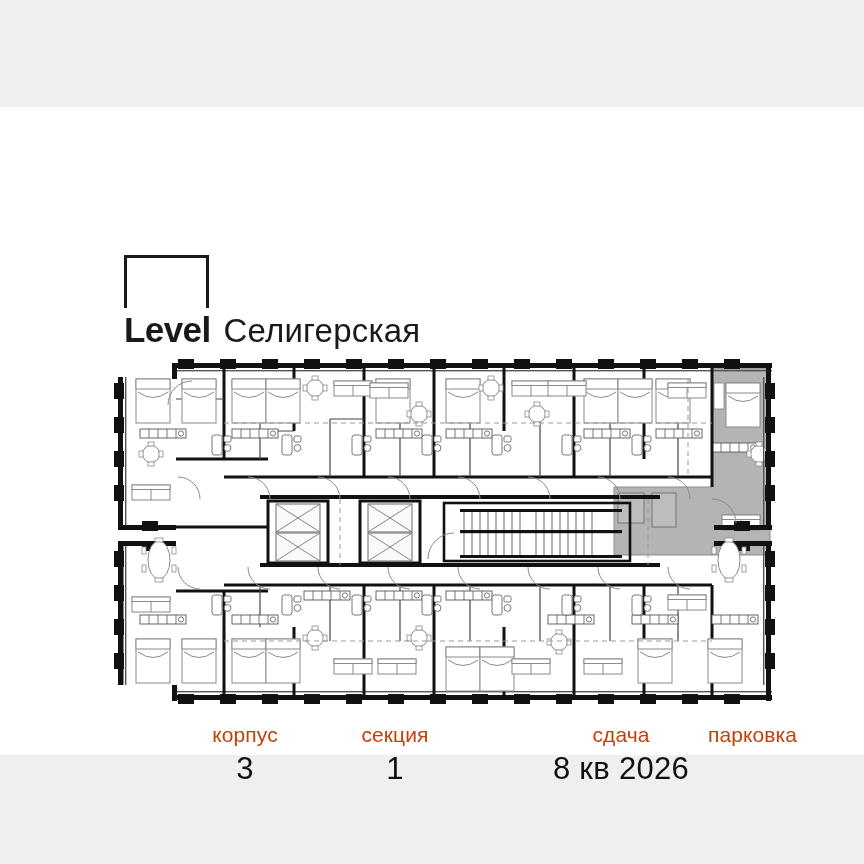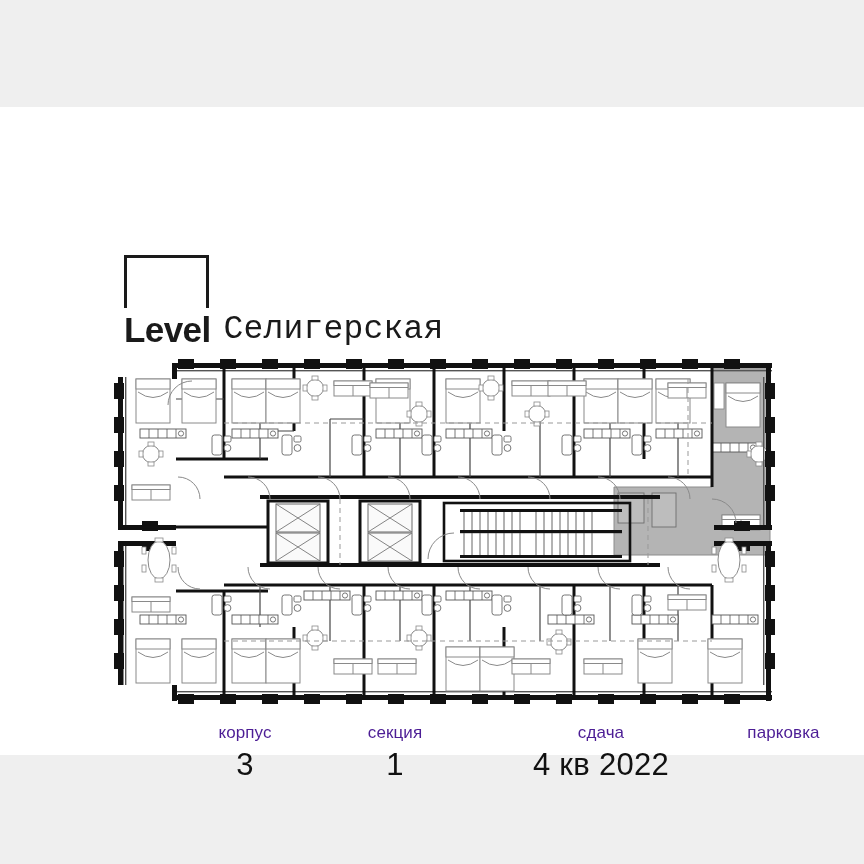--- a/index.html
+++ b/index.html
@@ -20,40 +20,40 @@
     position:relative;width:85px;height:50px;
     box-sizing:border-box;
     border:3px solid #1a1a1a;
     border-bottom:none;
   }
   .brand-mark::before,.brand-mark::after{
     content:"";position:absolute;bottom:-3px;width:3px;height:14px;background:#1a1a1a;
   }
   .brand-mark::before{left:-3px;}
   .brand-mark::after{right:-3px;}
-  .brand-row{display:flex;align-items:center;margin-top:7px;}
+  .brand-row{display:flex;align-items:flex-end;margin-top:7px;}
   .brand-level{
     font-size:35px;font-weight:700;letter-spacing:-0.6px;color:#1a1a1a;line-height:1;
   }
   .brand-name{
-    font-size:33px;font-weight:400;color:#1a1a1a;line-height:1;margin-left:13px;letter-spacing:0.2px;font-family:Liberation Mono, monospace;
+    font-size:33px;font-weight:400;color:#1a1a1a;line-height:1;margin-left:13px;letter-spacing:0.2px;
   }
   
   .stats{position:absolute;left:115px;top:617px;width:655px;height:60px;}
   .stat{position:absolute;text-align:center;}
   .stat .lbl{
-    font-size:17px;color:#4c1d95;line-height:1;letter-spacing:0.1px;font-weight:400;
+    font-size:21px;color:#c2410c;line-height:1;letter-spacing:0.1px;font-weight:400;
   }
   .stat .val{
     font-size:31px;color:#111;line-height:1;margin-top:8px;font-weight:400;letter-spacing:0.3px;
   }
   .stat-0{left:75px;top:0;width:110px;}
   .stat-1{left:225px;top:0;width:110px;}
-  .stat-2{left:396px;top:0;width:180px;}
-  .stat-3{left:596px;top:0;width:145px;}
+  .stat-2{left:416px;top:0;width:180px;}
+  .stat-3{left:565px;top:0;width:145px;}
   
   .plan{position:absolute;left:108px;top:252px;width:672px;height:362px;}
   .plan svg{display:block;}
 </style>
 </head>
 <body>
 
 <div class="page">
 
   <div class="card">
@@ -453,21 +453,21 @@
       <div class="stat stat-0">
         <div class="lbl">корпус</div>
         <div class="val">3</div>
       </div>
       <div class="stat stat-1">
         <div class="lbl">секция</div>
         <div class="val">1</div>
       </div>
       <div class="stat stat-2">
         <div class="lbl">сдача</div>
-        <div class="val">4 кв 2022</div>
+        <div class="val">8 кв 2026</div>
       </div>
       <div class="stat stat-3">
         <div class="lbl">парковка</div>
       </div>
     </div>
 
   </div>
 </div>
 
 </body></html>

